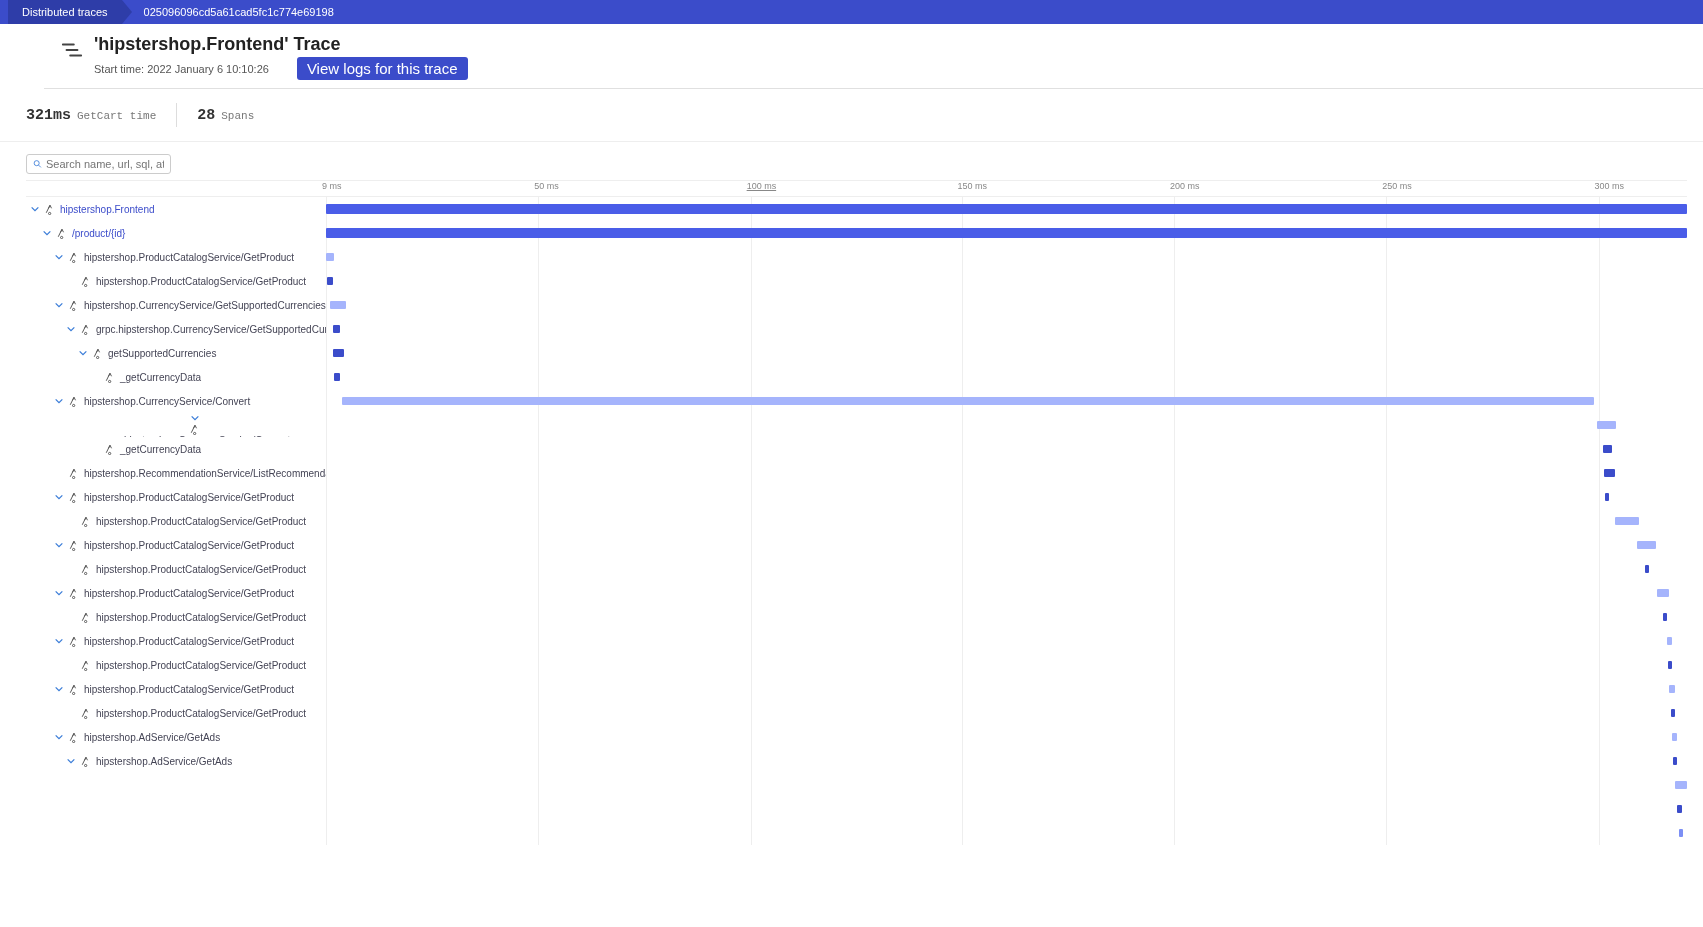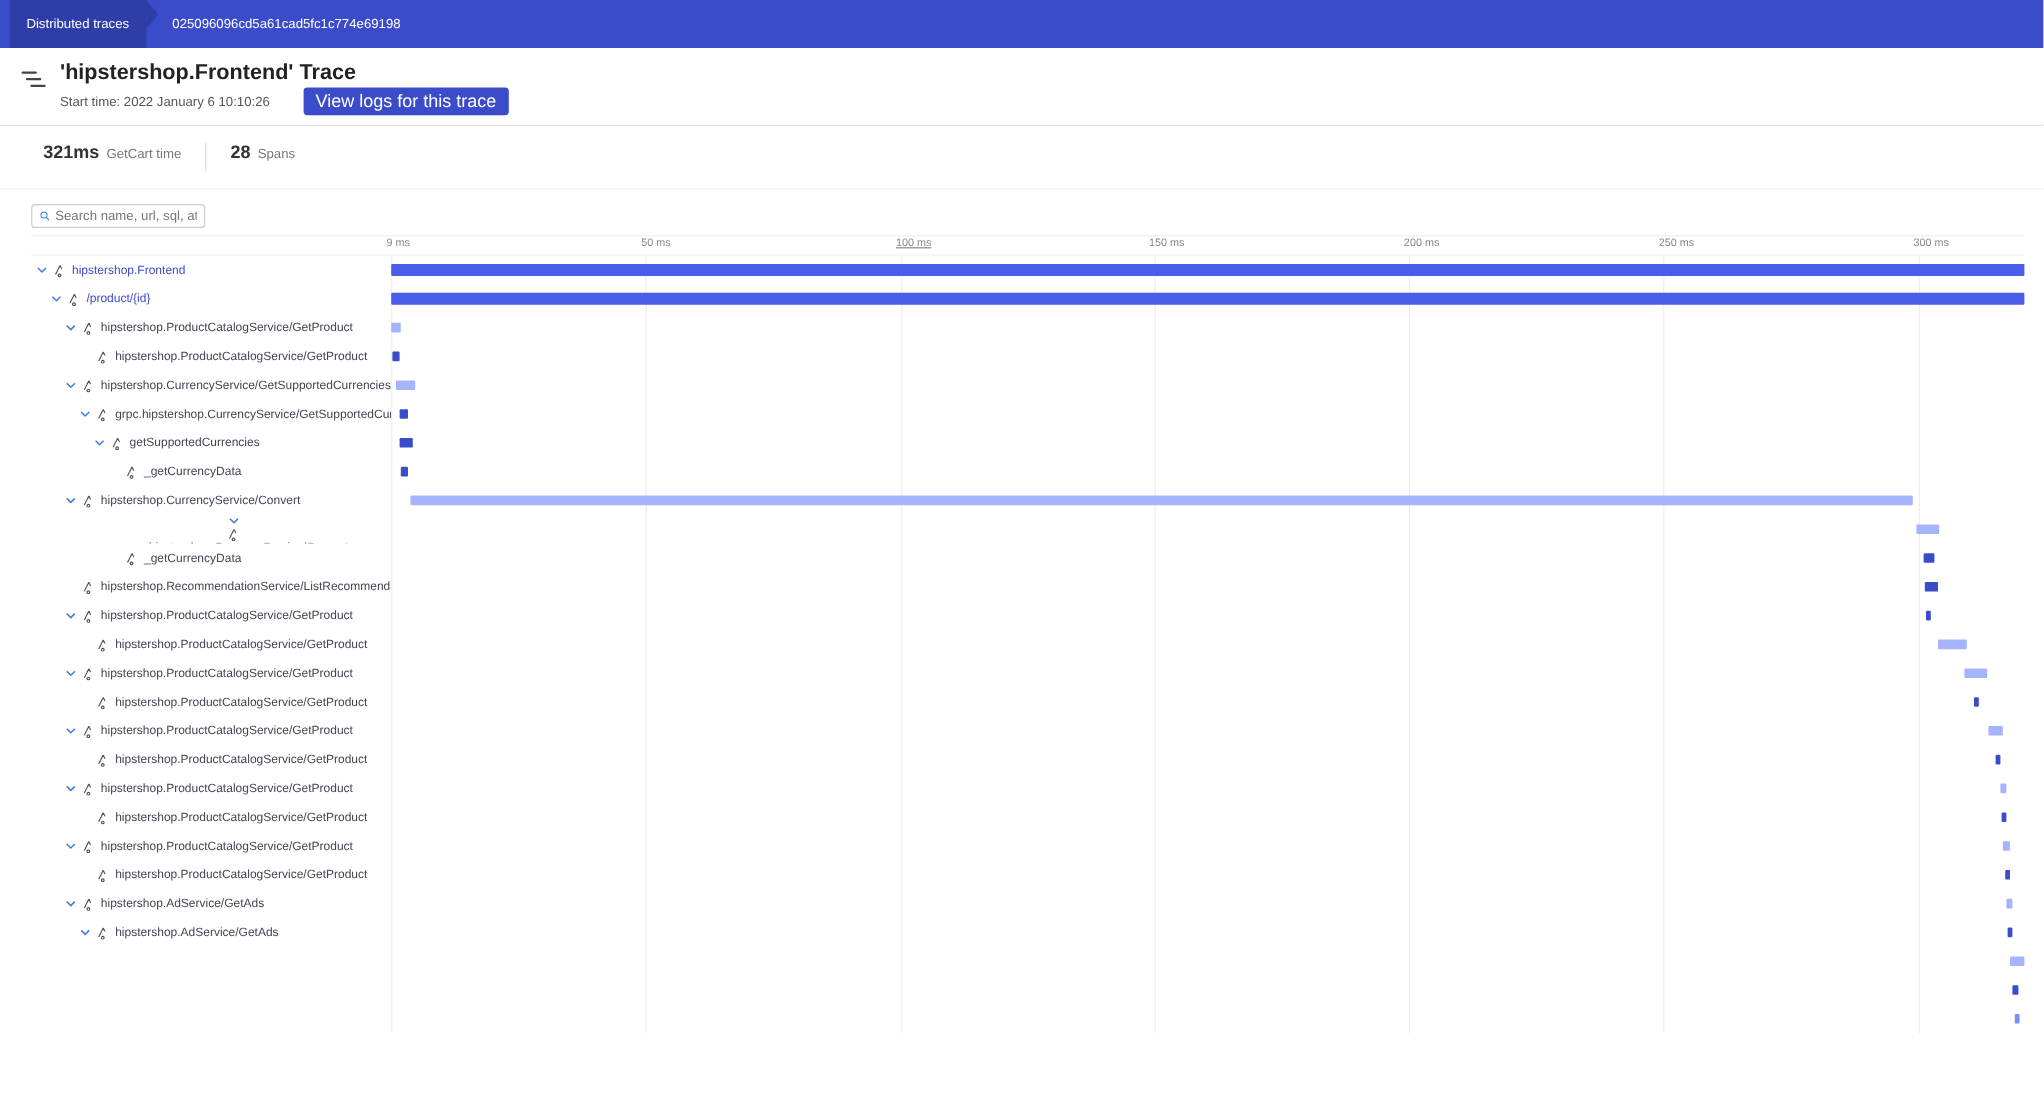--- a/index.html
+++ b/index.html
@@ -1,34 +1,34 @@
 <!DOCTYPE html>
 <html><head>
 <meta charset="utf-8">
 <style>
 * { box-sizing: border-box; margin: 0; padding: 0; }
 body { font-family: -apple-system, BlinkMacSystemFont, "Segoe UI", Arial, sans-serif; font-size: 12px; color: #333; background: #fff; }
 
-.breadcrumb { background: #3b4cca; color: #fff; height: 40px; display: flex; align-items: center; padding: 0 8px; font-size: 11px; }
+.breadcrumb { background: #3b4cca; color: #fff; height: 24px; display: flex; align-items: center; padding: 0 8px; font-size: 11px; }
 .breadcrumb-item { padding: 0 14px; position: relative; height: 100%; display: flex; align-items: center; }
 .breadcrumb-item.first { background: #2e3da8; }
 .breadcrumb-item.first::after {
   content: ""; position: absolute; right: -10px; top: 0; width: 0; height: 0;
   border-top: 12px solid transparent; border-bottom: 12px solid transparent; border-left: 10px solid #2e3da8;
 }
 .breadcrumb-item.second { padding-left: 22px; }
 
-.header { display: flex; align-items: flex-start; padding: 10px 16px 8px 16px; border-bottom: 1px solid #e0e0e0; }
+.header { display: flex; align-items: flex-start; padding: 10px 16px 8px 16px; border-bottom: 1px solid #e0e0e0; margin-left: 44px; }
 .header-icon { width: 24px; height: 24px; margin-right: 10px; margin-top: 4px; display:flex; align-items:center; justify-content:center; }
 .header-title { font-size: 18px; font-weight: 600; color: #222; }
 .header-sub { display: flex; align-items: center; gap: 28px; margin-top: 2px; }
 .header-start { font-size: 11px; color: #555; }
 .view-logs-btn { background: #3b4cca; color: #fff; border: none; border-radius: 3px; padding: 3px 10px; font-size: 15px; cursor: pointer; }
 
-.summary { display: flex; align-items: flex-start; padding: 14px 36px; gap: 20px; border-bottom: 1px solid #eee; }
+.summary { display: flex; align-items: center; padding: 14px 26px; gap: 20px; border-bottom: 1px solid #eee; font-family: Liberation Mono, monospace; }
 .summary-item { display:flex; align-items: baseline; gap: 6px; }
 .summary-num { font-size: 15px; font-weight: 600; }
 .summary-label { font-size: 11px; color: #777; }
 .summary-divider { height: 24px; width: 1px; background: #ddd; }
 
 .content { padding: 12px 16px 0 26px; }
 .search-box { width: 145px; border: 1px solid #ccc; border-radius: 3px; padding: 3px 6px; font-size: 11px; display: inline-flex; align-items: center; gap: 4px; }
 .search-box input { border: none; outline: none; font-size: 11px; width: 100%; }
 .search-icon-svg { width:10px; height:10px; fill:#3b7dd8; }
 

